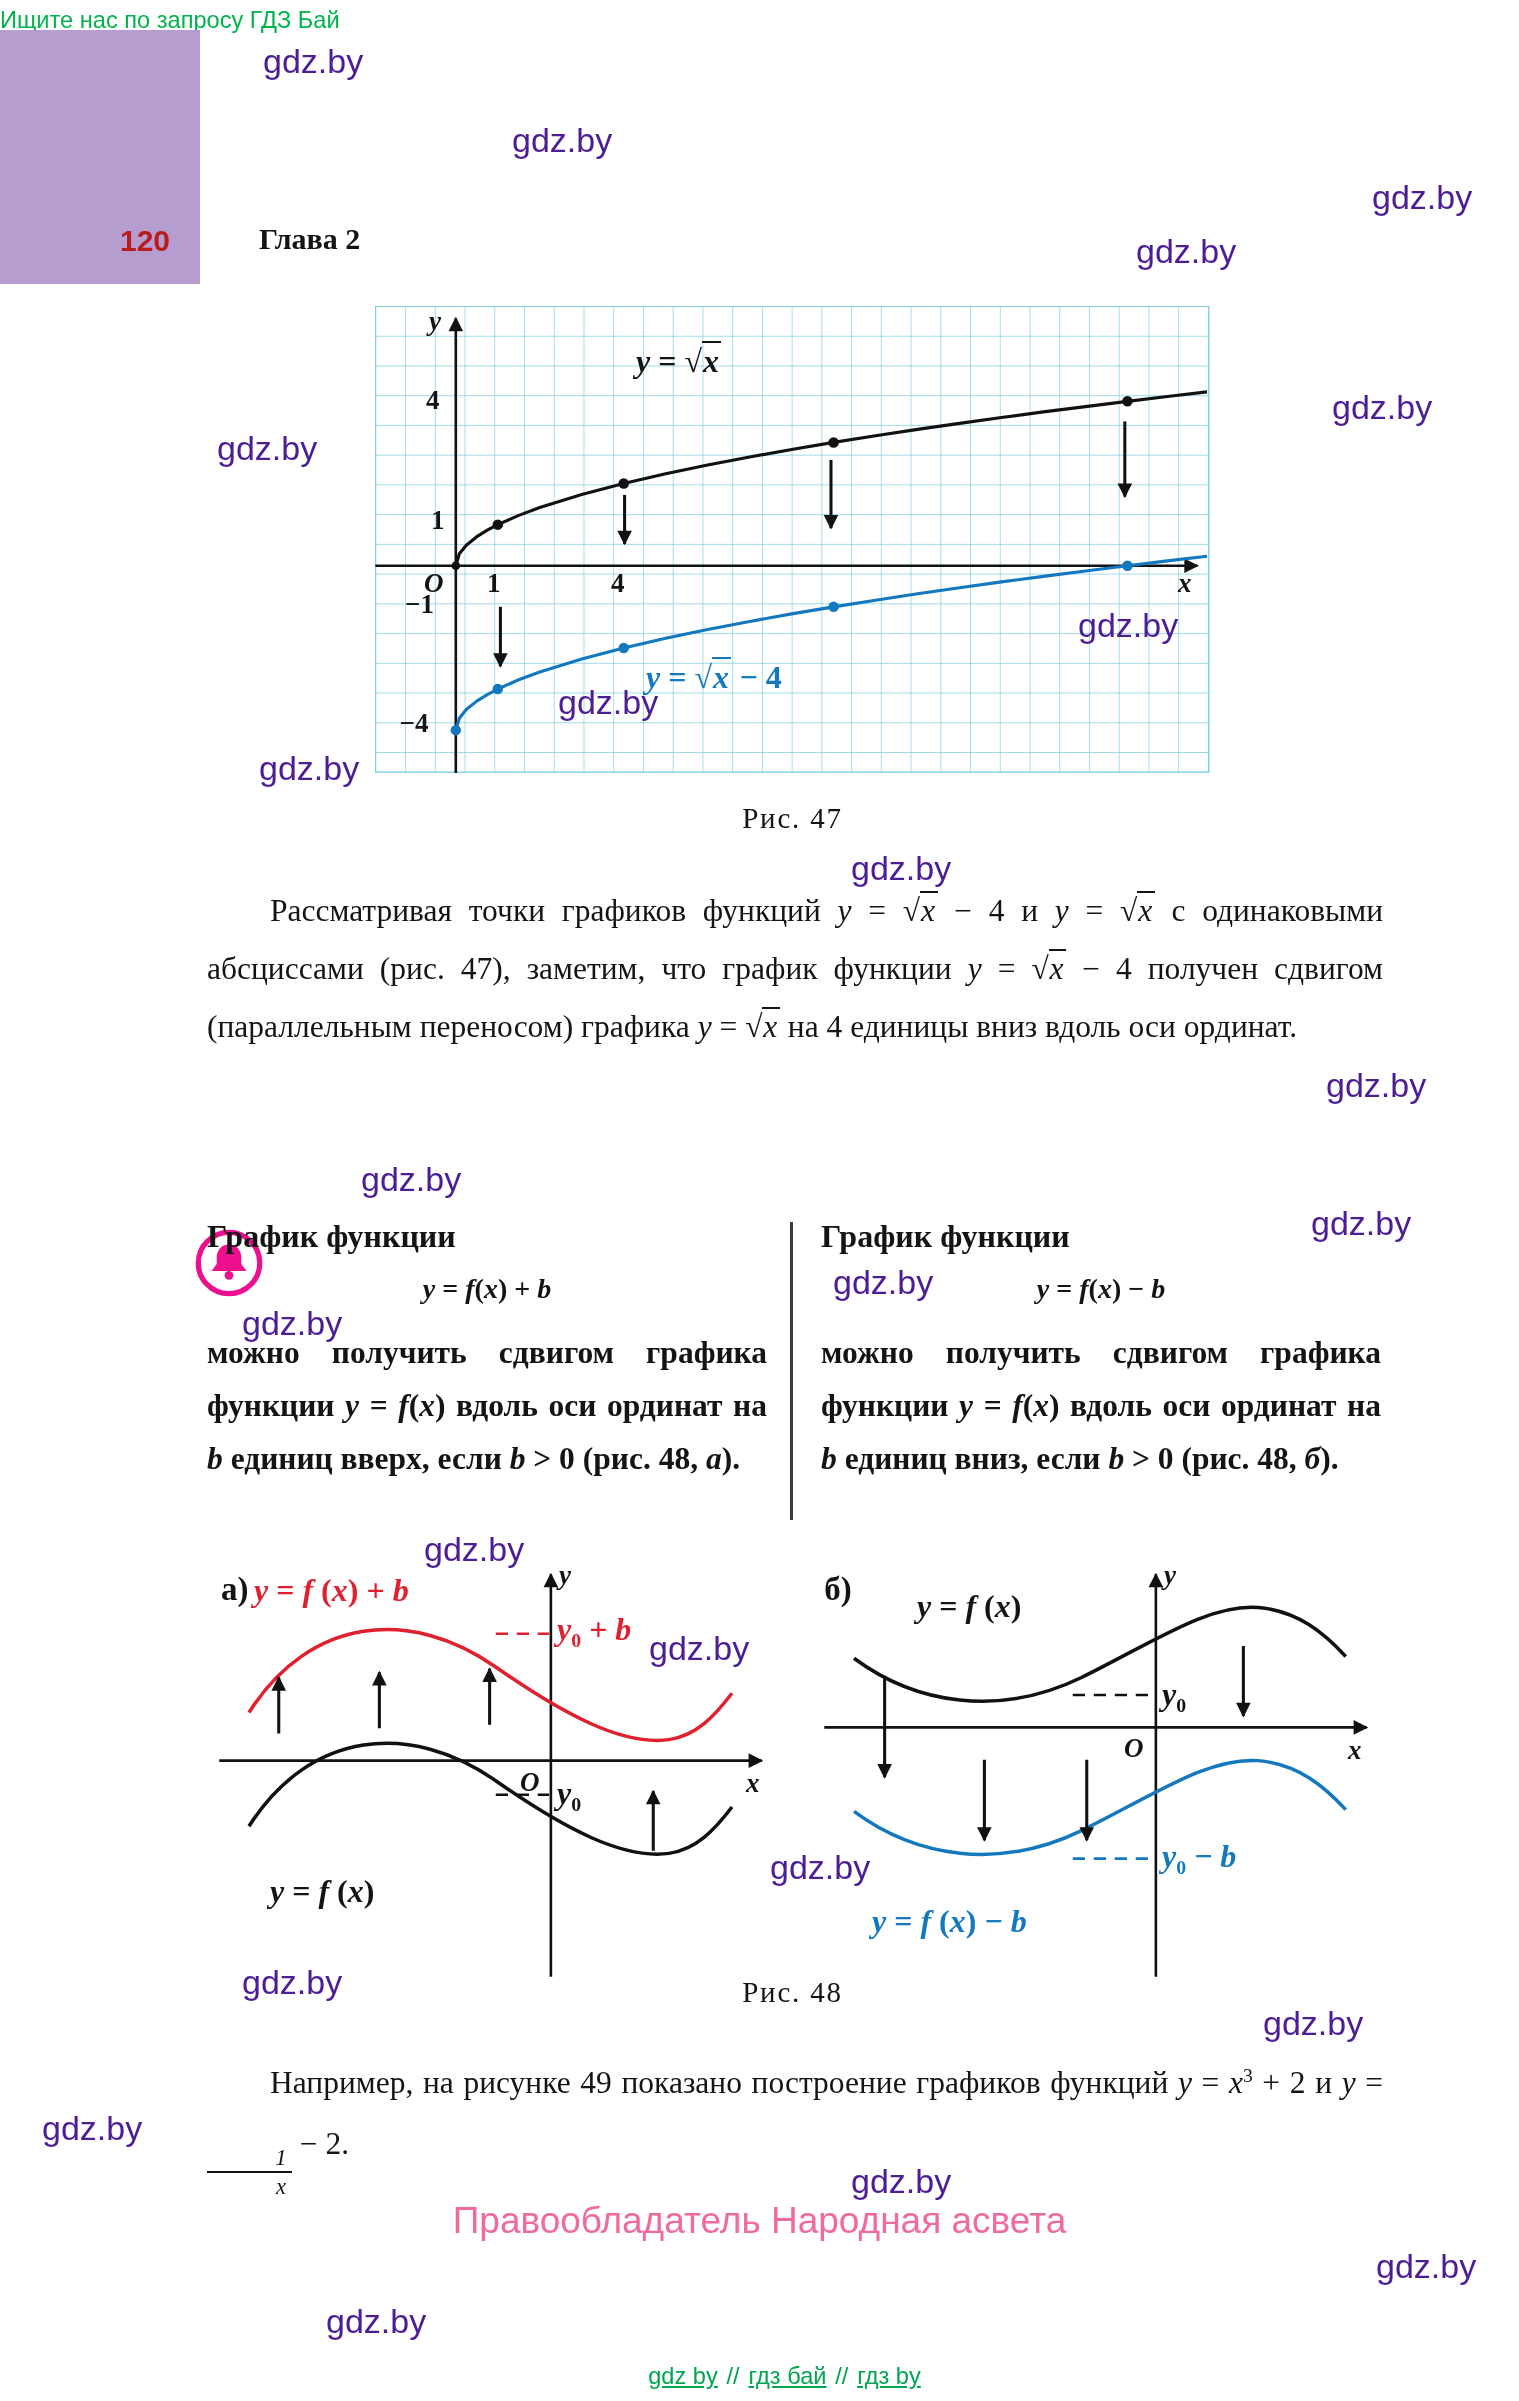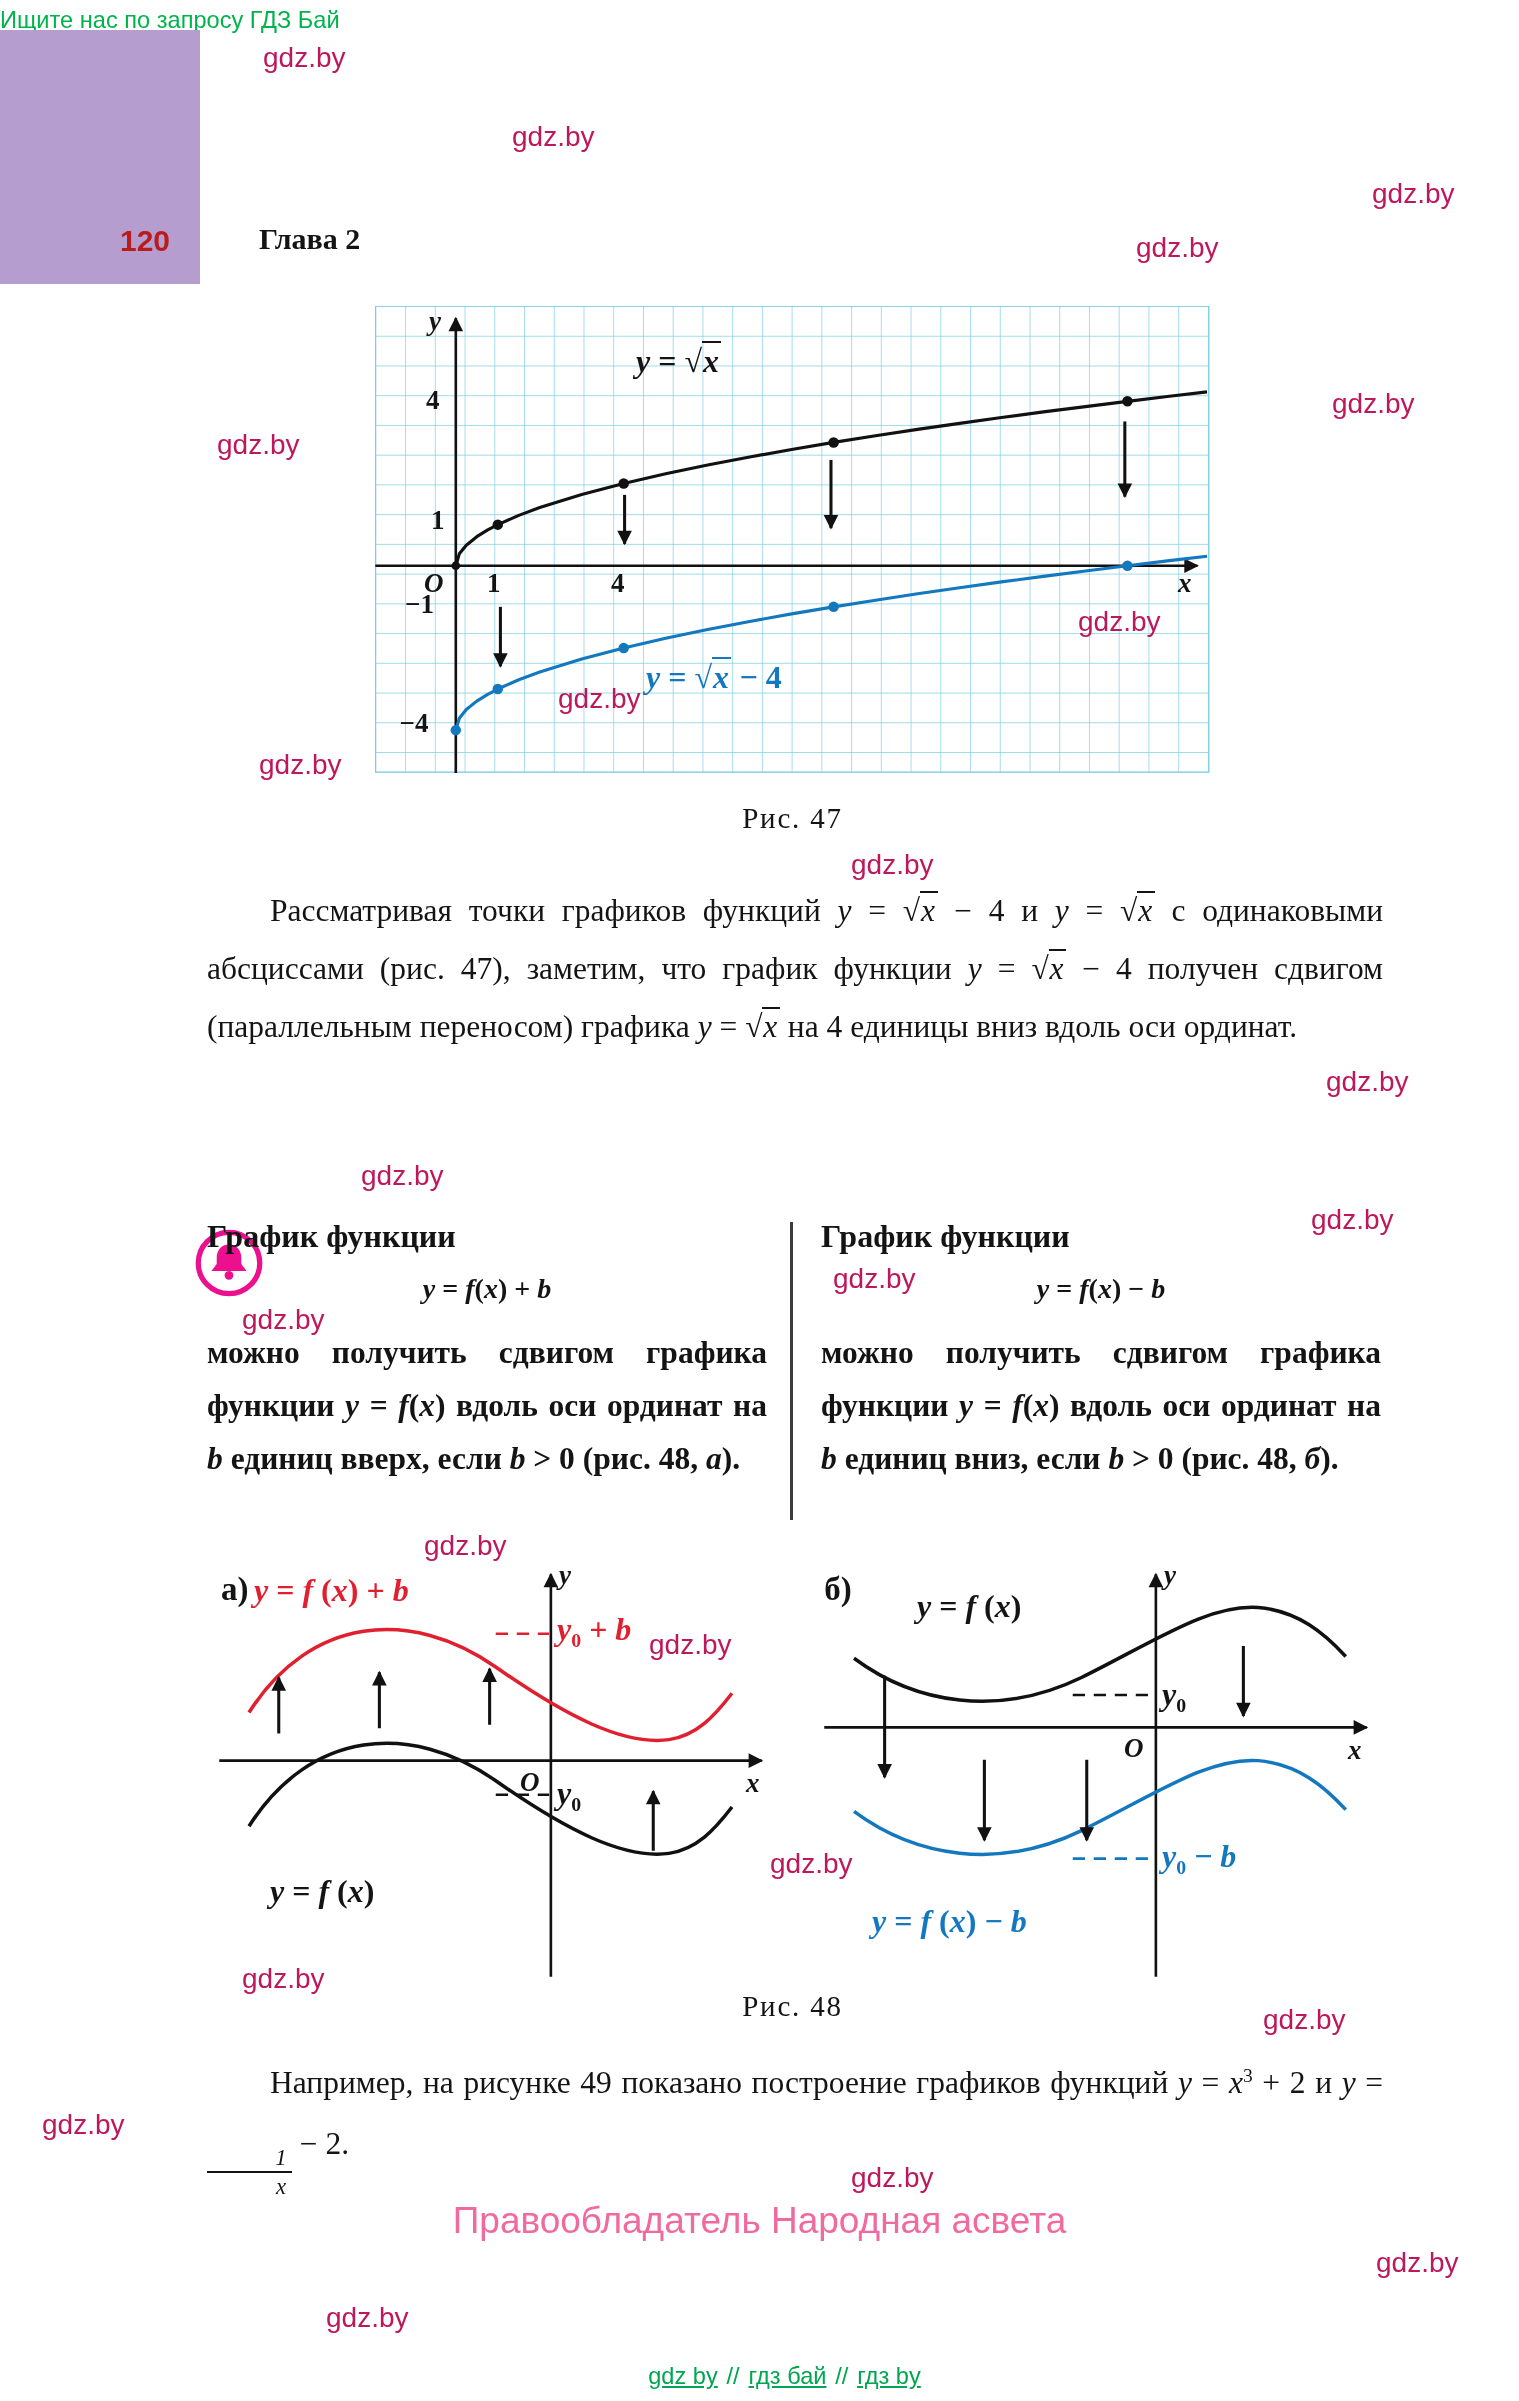--- a/index.html
+++ b/index.html
@@ -10,33 +10,33 @@
   .top-banner{position:absolute;top:7px;left:0;width:100%;
               font-family:"Liberation Sans",sans-serif;font-size:23.6px;color:#00b44c;}
 
   
   .purple-block{position:absolute;left:0;top:30px;width:200px;height:254px;background:#b59ecf;}
   .pagenum{position:absolute;left:120px;top:224px;font-family:"Liberation Sans",sans-serif;
            font-weight:bold;font-size:30px;color:#b91c1c;text-align:right;}
   .chapter{position:absolute;left:249px;top:222px;font-size:30px;font-weight:bold;margin-left:10px;}
 
   
-  .wm{position:absolute;font-family:"Liberation Sans",sans-serif;font-size:28px;color:#be185d;}
+  .wm{position:absolute;font-family:"Liberation Sans",sans-serif;font-size:34px;color:#4c1d95;}
 
   
   .fig47{position:absolute;left:375px;top:306px;width:835px;height:467px;}
   .flabel{position:absolute;font-weight:bold;font-size:27px;white-space:nowrap;line-height:1;}
   .formula{font-size:32px;}
   .it{font-style:italic;}
   .blue{color:#1478bf;}
   .red{color:#e01f2f;}
 
   .fig-caption{position:absolute;font-size:29px;letter-spacing:1.8px;}
   .cap47{top:802px;left:375px;width:835px;text-align:center;}
-  .cap48{top:1976px;left:375px;width:835px;text-align:center;margin-top:14px;}
+  .cap48{top:1976px;left:375px;width:835px;text-align:center;}
 
   
   .para{position:absolute;left:207px;width:1176px;font-size:31.5px;line-height:58px;
         text-align:justify;margin:0;}
   .para1{top:882px;text-indent:63px;}
   .para2{top:2044px;text-indent:63px;line-height:61px;}
 
   
   .rb-col{position:absolute;width:560px;}
   .rb-left{left:207px;top:1218px;}

